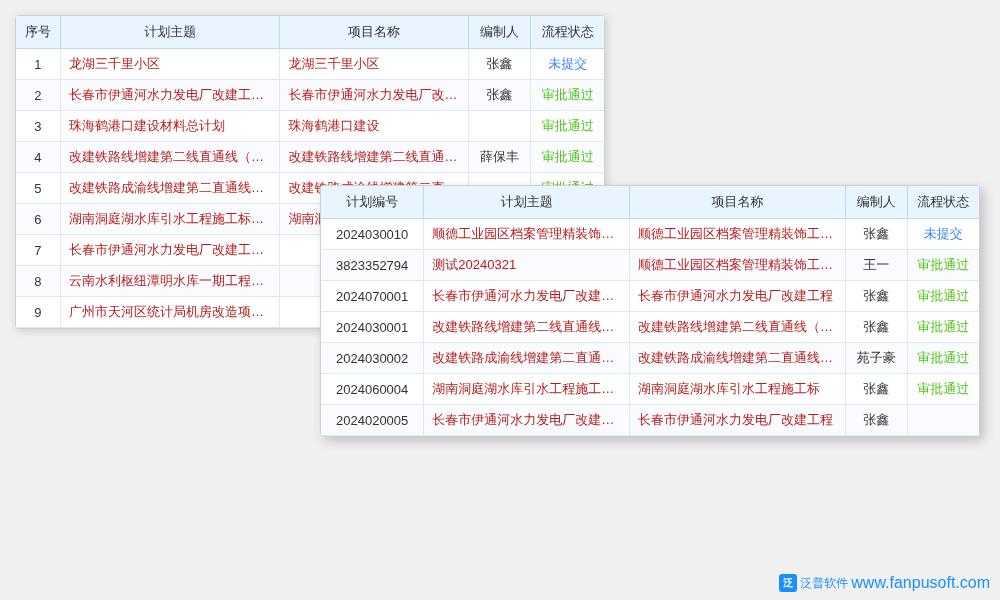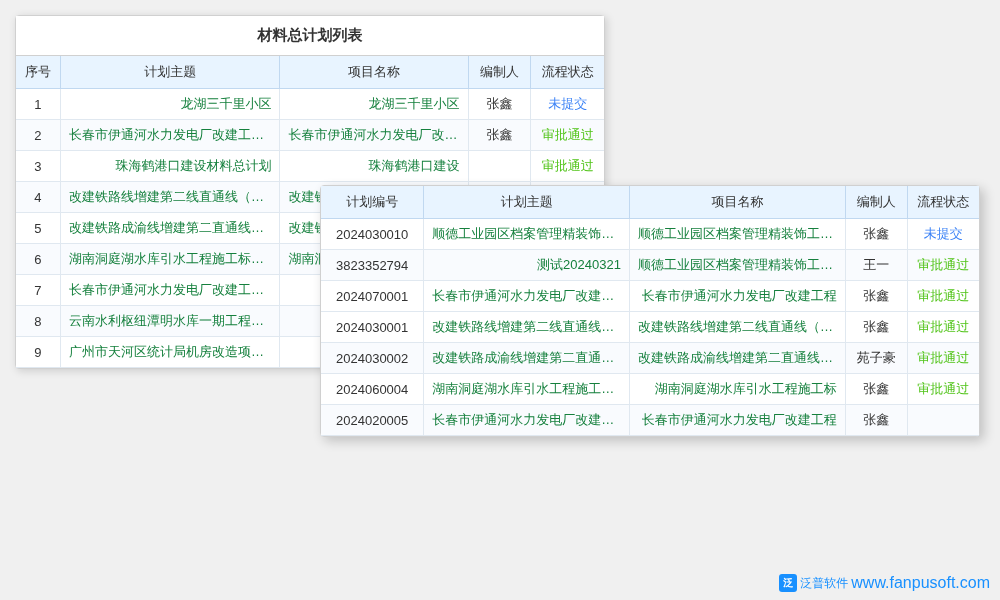--- a/index.html
+++ b/index.html
@@ -62,21 +62,21 @@
       border-right: 1px solid #e0e8f0;
       white-space: nowrap;
       overflow: hidden;
       text-overflow: ellipsis;
       max-width: 200px;
     }
 
     tbody td:last-child { border-right: none; }
 
     .td-center { text-align: center; }
-    .td-blue { color: #15803d; cursor: pointer; text-align: right; }
+    .td-blue { color: #b91c1c; cursor: pointer; }
     .td-status-pending { color: #3b82f6; }
     .td-status-approved { color: #52c41a; }
 
     
     #panel1 {
       top: 15px;
       left: 15px;
       width: 590px;
     }
 
@@ -114,21 +114,20 @@
       justify-content: center;
       color: #fff;
       font-size: 10px;
       font-weight: bold;
     }
   </style>
 </head>
 <body>
 
 <div id="panel1" class="table-panel">
-  <div class="panel-title">材料总计划列表</div>
   <table>
     <thead>
       <tr>
         <th style="width:40px">序号</th>
         <th style="width:210px">计划主题</th>
         <th style="width:180px">项目名称</th>
         <th style="width:60px">编制人</th>
         <th style="width:70px">流程状态</th>
       </tr>
     </thead>

